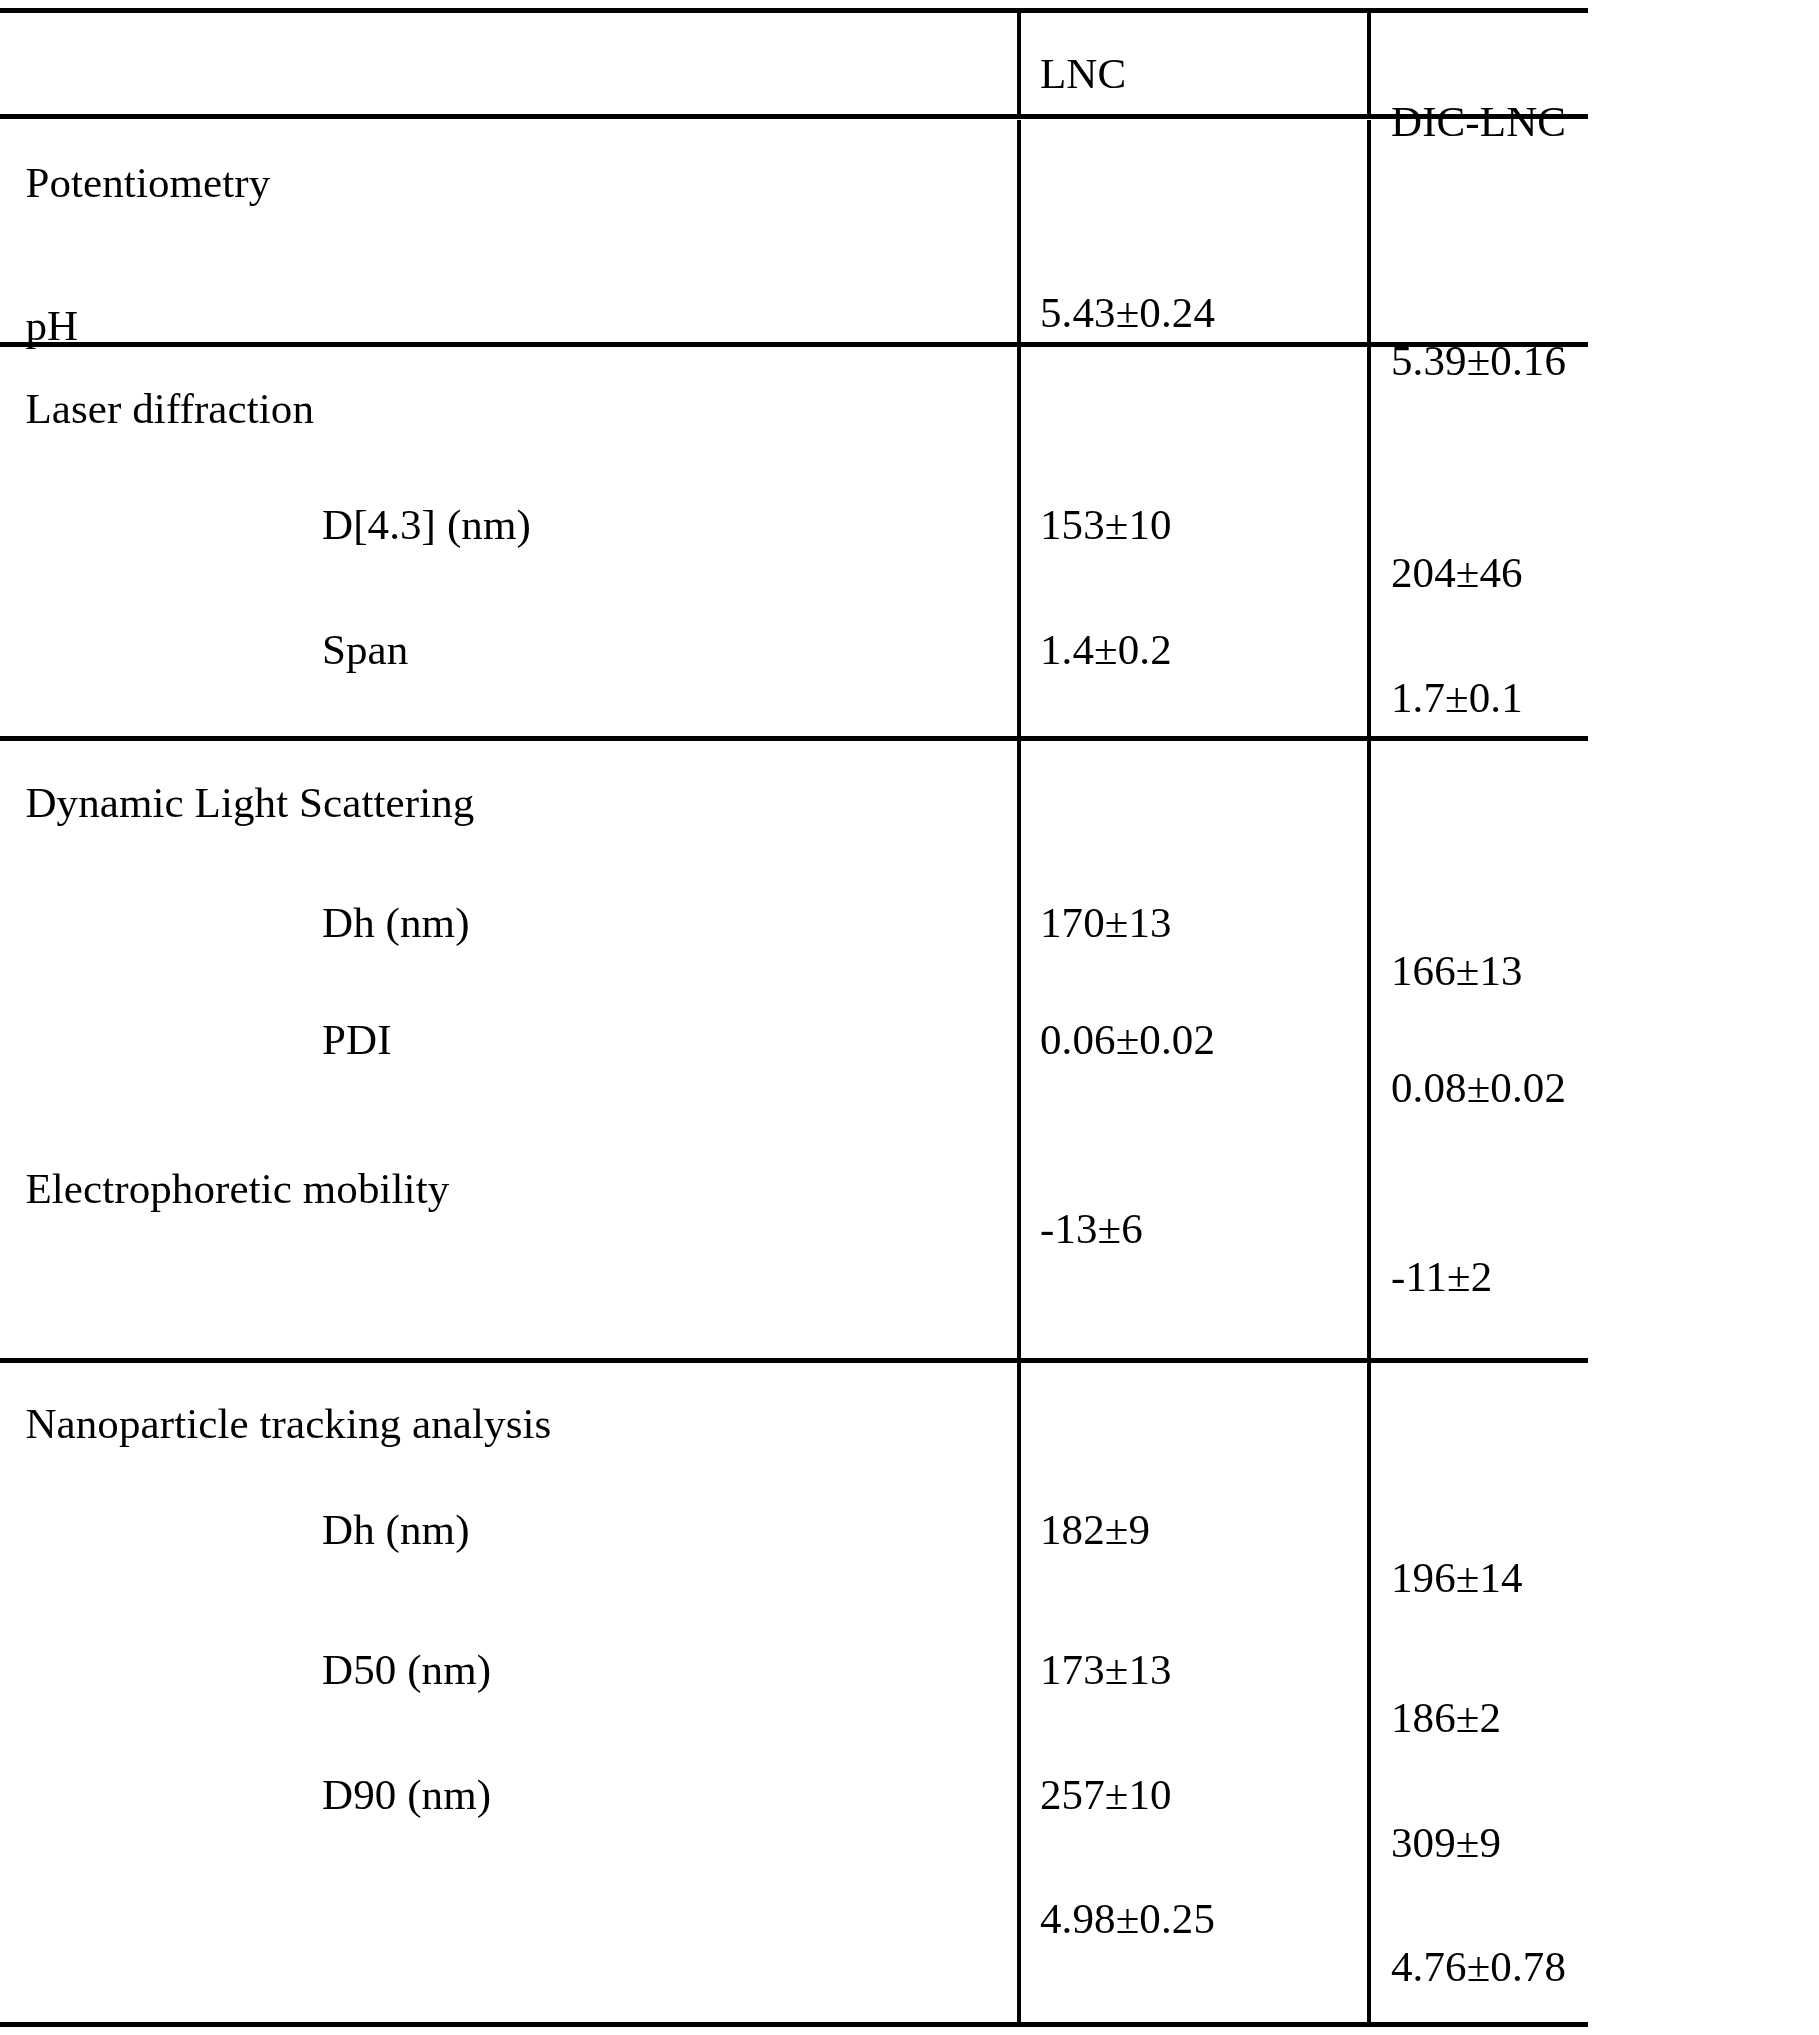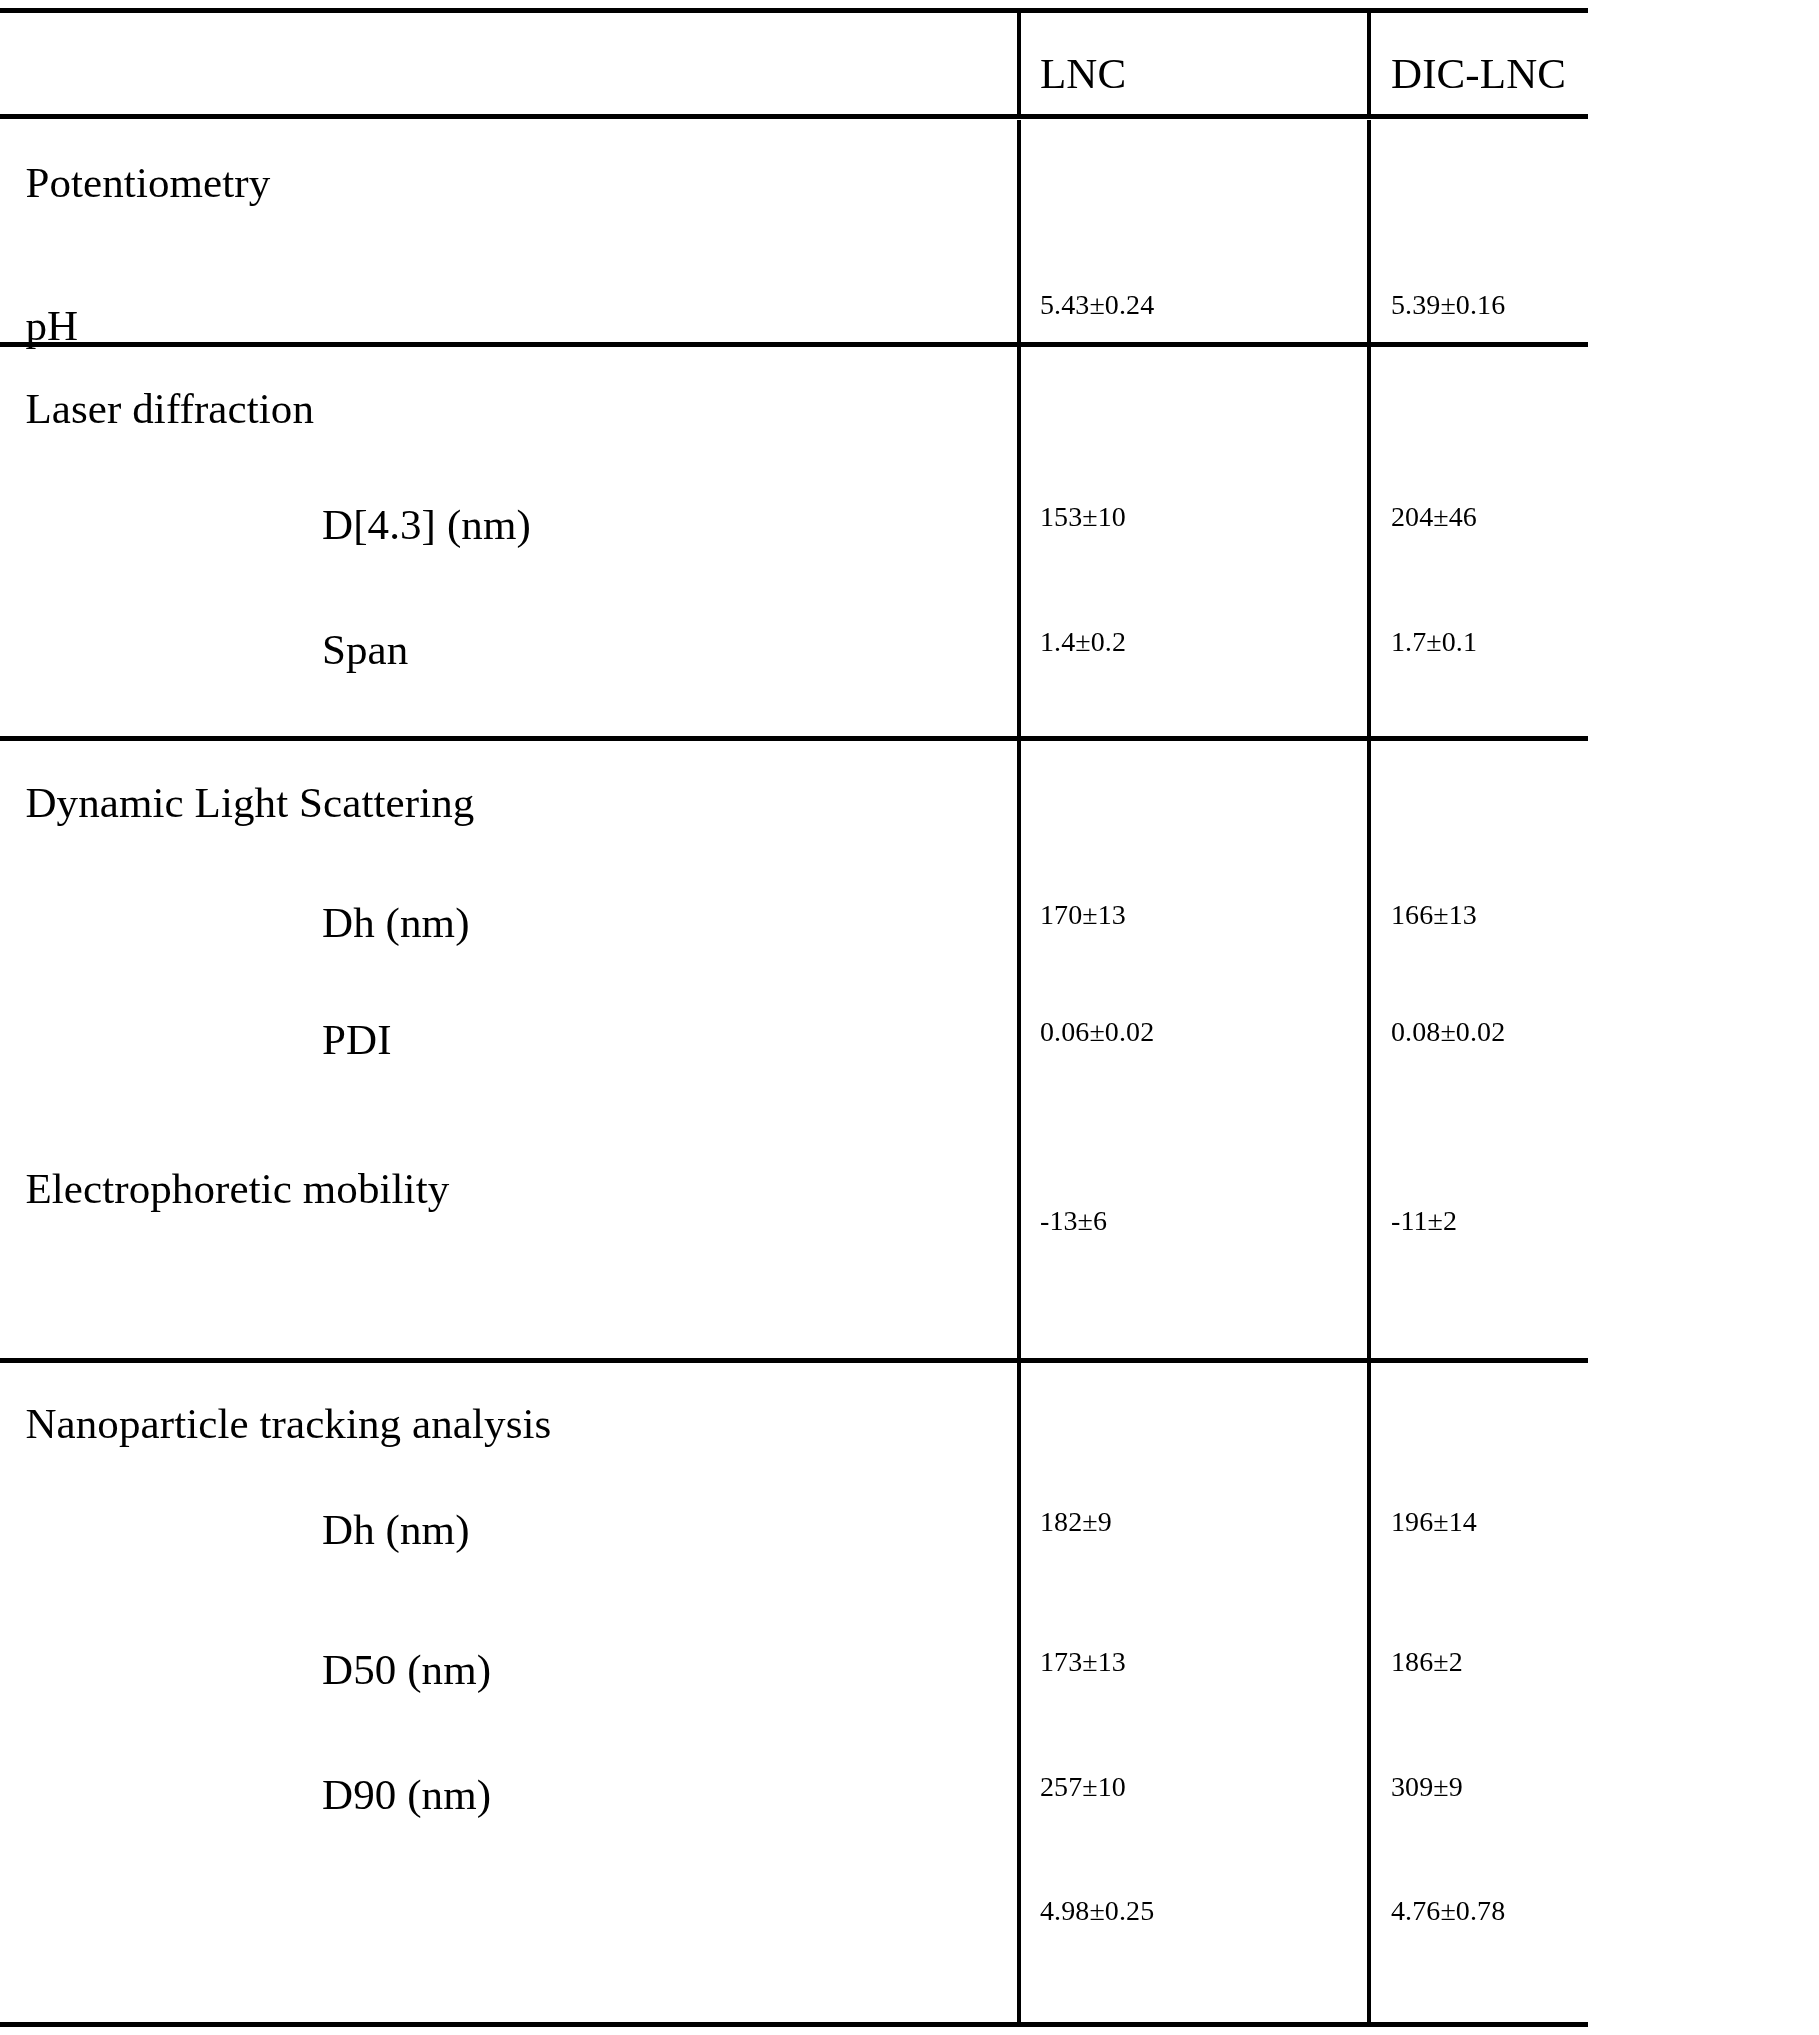--- a/index.html
+++ b/index.html
@@ -55,28 +55,28 @@
   
   .cell {
     position: absolute;
     white-space: nowrap;
     line-height: 1;
     font-size: 43px;
     letter-spacing: 0.1px;
   }
   .cell.section  { font-size: 43px; }
   .cell.sub      { font-size: 43px; }
-  .cell.val      { font-size: 28px; }
+  .cell.val      { font-size: 43px; }
   .cell.head     { font-size: 43px; }
 
   
   .x-label  { left: 25.4px; margin-top: 13px;  }
   .x-sub    { left: 322px; }
   .x-lnc    { left: 1040px;}
-  .x-dic    { left: 1391px;}
+  .x-dic    { left: 1391px; margin-top: 48px;}
 
   sup {
     font-size: 0.58em;
     vertical-align: super;
     line-height: 0;
   }
 </style>
 </head>
 <body>
 

